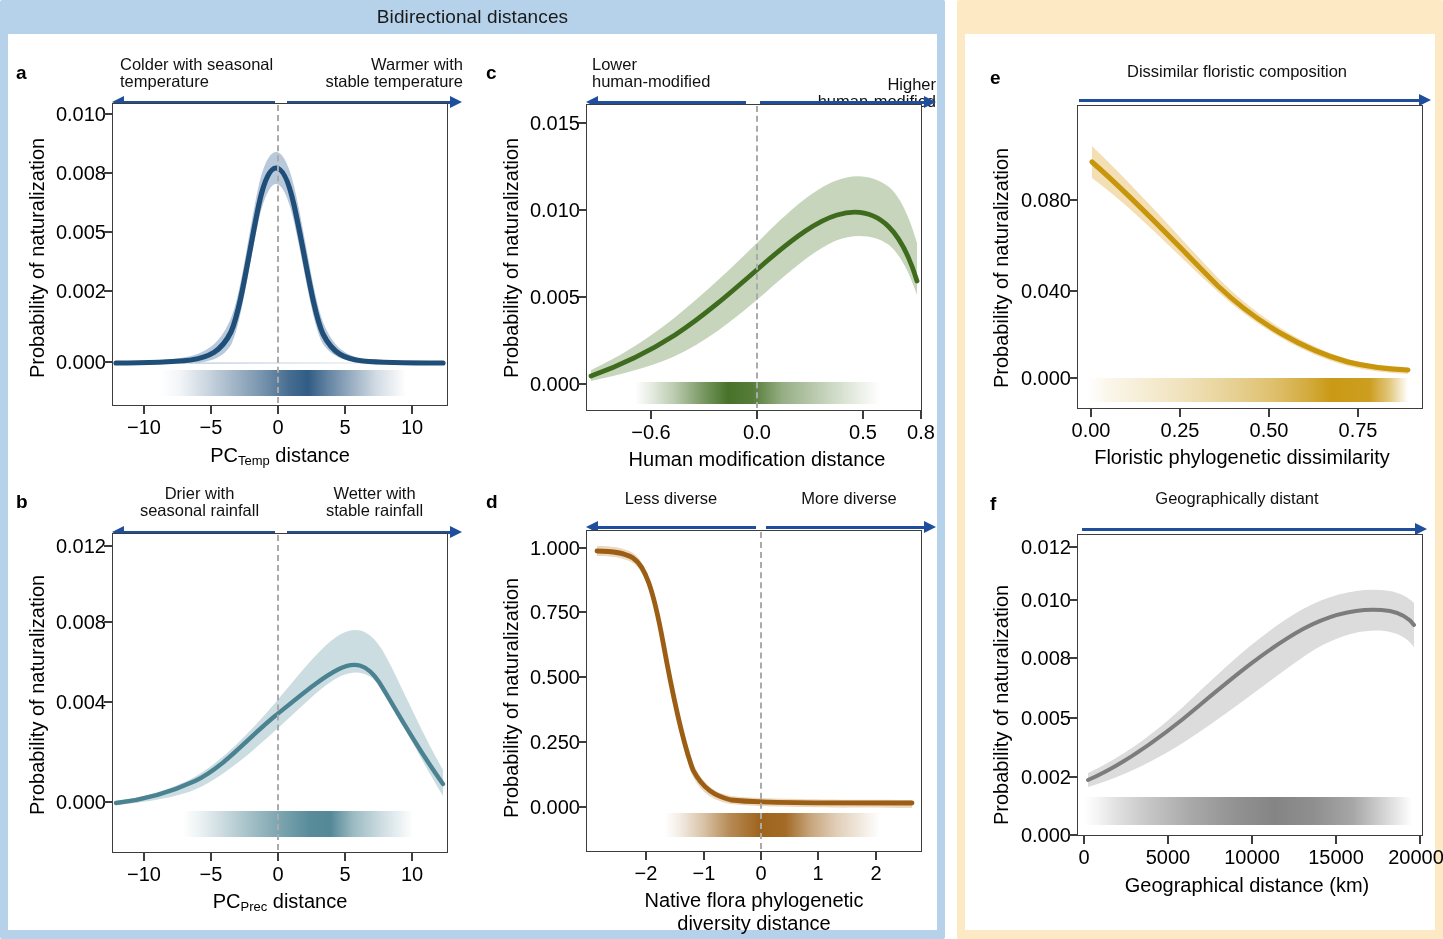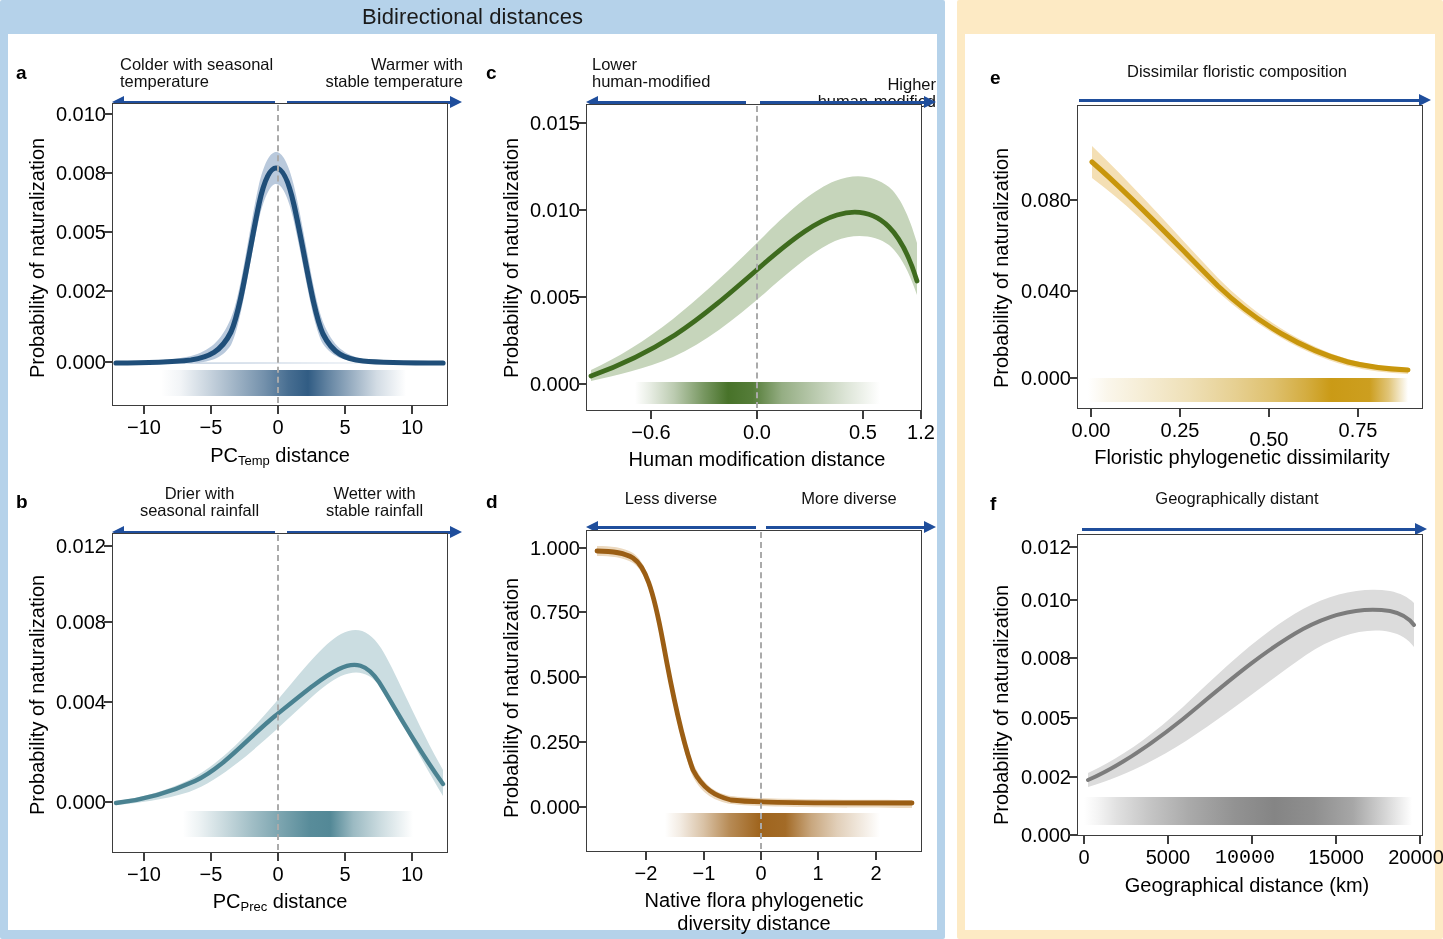--- a/index.html
+++ b/index.html
@@ -13,21 +13,21 @@
   #figure{position:relative;width:1443px;height:939px;}
 
   
   .group{position:absolute;top:0;height:939px;border-radius:2px;}
   #group-bidirectional{left:0;width:945px;background:#b5d2ea;}
   #group-unidirectional{left:957px;width:486px;background:#fdeac4;}
 
   .group-banner{
     position:absolute;left:0;top:0;width:100%;height:34px;
     display:flex;align-items:center;justify-content:center;
-    font-size:22px;color:#1a1a1a;letter-spacing:.1px;
+    font-size:19px;color:#1a1a1a;letter-spacing:.1px;
   }
   .group-body{
     position:absolute;left:8px;right:8px;top:34px;bottom:9px;
     background:#ffffff;
   }
 
   
   .panel{position:absolute;}
   .panel-letter{
     position:absolute;font-size:19px;font-weight:bold;color:#000;
@@ -284,21 +284,21 @@
     </div>
     <div class="vdash" style="left:284px;top:58px;height:302px;"></div>
 
     <div class="tick-x-mark" style="left:178px;top:363px;"></div>
     <div class="tick-x-mark" style="left:284px;top:363px;"></div>
     <div class="tick-x-mark" style="left:390px;top:363px;"></div>
     <div class="tick-x-mark" style="left:448px;top:363px;"></div>
     <div class="tick-x" style="left:179px;top:373px;">−0.6</div>
     <div class="tick-x" style="left:285px;top:373px;">0.0</div>
     <div class="tick-x" style="left:391px;top:373px;">0.5</div>
-    <div class="tick-x" style="left:449px;top:373px;">1.2</div>
+    <div class="tick-x" style="left:449px;top:373px;">0.8</div>
 
     <div class="xlab" style="left:100px;top:400px;width:370px;">Human modification distance</div>
   </div>
 
   <div class="panel" id="panel-d" style="left:472px;top:480px;width:472px;height:450px;">
     <div class="panel-letter" style="left:14px;top:12px;">d</div>
     <div class="dir-label center" style="left:114px;top:10px;width:170px;">Less diverse</div>
     <div class="dir-label center" style="left:292px;top:10px;width:170px;">More diverse</div>
     <div class="arrow" style="left:114px;top:41px;width:170px;">
       <div class="head l"></div>
@@ -403,21 +403,21 @@
         <rect class="rug" x="10" y="272" width="320" height="24" fill="url(#rugE)"></rect>
       </svg>
     </div>
 
     <div class="tick-x-mark" style="left:133px;top:361px;"></div>
     <div class="tick-x-mark" style="left:222px;top:361px;"></div>
     <div class="tick-x-mark" style="left:311px;top:361px;"></div>
     <div class="tick-x-mark" style="left:400px;top:361px;"></div>
     <div class="tick-x" style="left:134px;top:371px;">0.00</div>
     <div class="tick-x" style="left:223px;top:371px;">0.25</div>
-    <div class="tick-x" style="left:312px;top:380px;">0.50</div>
+    <div class="tick-x" style="left:312px;top:371px;">0.50</div>
     <div class="tick-x" style="left:401px;top:371px;">0.75</div>
 
     <div class="xlab" style="left:95px;top:398px;width:380px;">Floristic phylogenetic dissimilarity</div>
   </div>
 
   <div class="panel" id="panel-f" style="left:957px;top:480px;width:486px;height:440px;">
     <div class="panel-letter" style="left:33px;top:14px;">f</div>
     <div class="dir-label center" style="left:110px;top:10px;width:340px;">Geographically distant</div>
     <div class="arrow" style="left:125px;top:43px;width:345px;">
       <div class="shaft" style="left:0;right:11px;"></div>
@@ -463,20 +463,20 @@
       </svg>
     </div>
 
     <div class="tick-x-mark" style="left:126px;top:356px;"></div>
     <div class="tick-x-mark" style="left:210px;top:356px;"></div>
     <div class="tick-x-mark" style="left:294px;top:356px;"></div>
     <div class="tick-x-mark" style="left:378px;top:356px;"></div>
     <div class="tick-x-mark" style="left:462px;top:356px;"></div>
     <div class="tick-x" style="left:127px;top:366px;">0</div>
     <div class="tick-x" style="left:211px;top:366px;">5000</div>
-    <div class="tick-x" style="left:288px;top:366px;font-family:Liberation Mono, monospace;">10000</div>
+    <div class="tick-x" style="left:295px;top:366px;">10000</div>
     <div class="tick-x" style="left:379px;top:366px;">15000</div>
     <div class="tick-x" style="left:459px;top:366px;">20000</div>
 
     <div class="xlab" style="left:100px;top:394px;width:380px;">Geographical distance (km)</div>
   </div>
 
 </div>
 
 </body></html>

